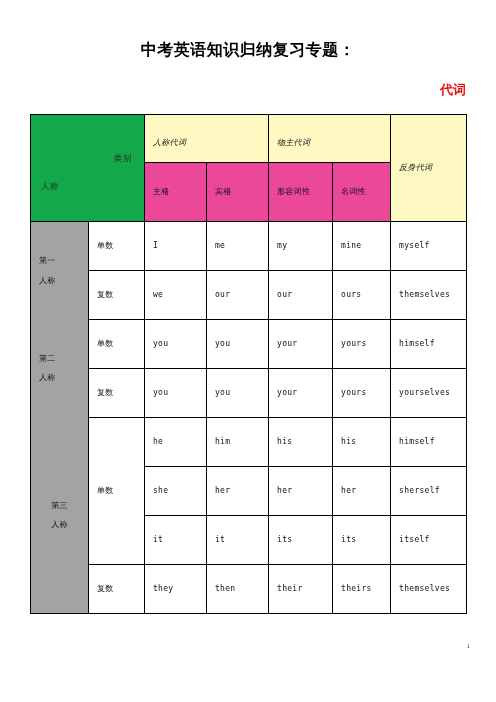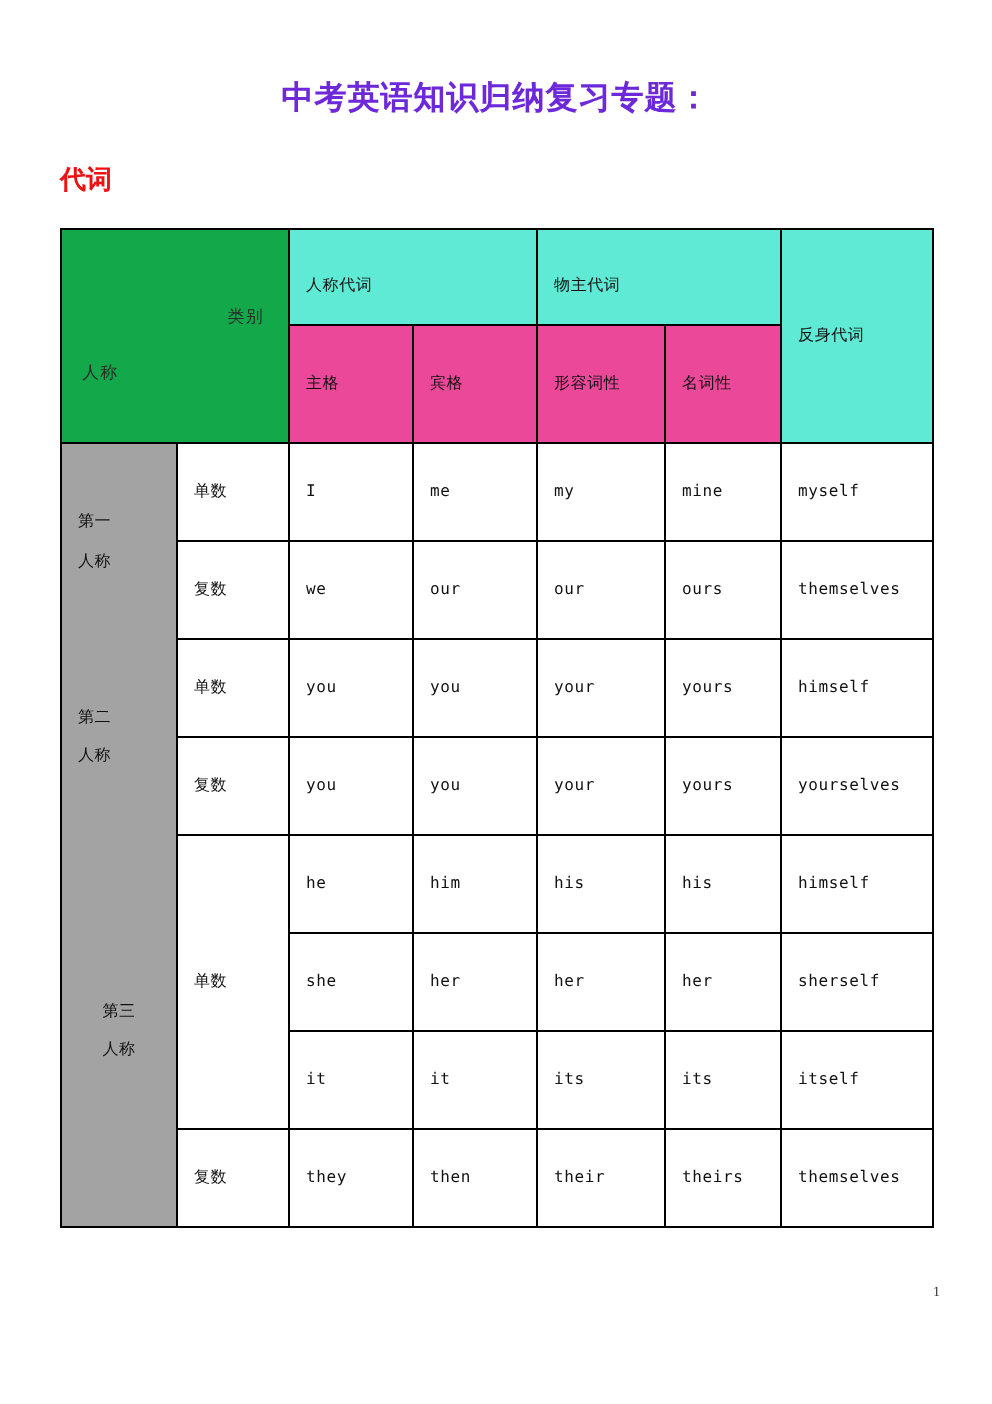--- a/index.html
+++ b/index.html
@@ -16,30 +16,30 @@
   }
   .page {
     width: 496px;
     height: 702px;
     position: relative;
     box-sizing: border-box;
     padding: 0 30px;
   }
   .title-main {
     text-align: center;
-    color: #6d28d9;
+    color: #000000;
     font-weight: bold;
     font-size: 16px;
     letter-spacing: 0.5px;
     margin: 0;
     padding-top: 40px;
     line-height: 1.2;
   }
   .title-sub {
-    text-align: left;
+    text-align: right;
     color: #ee1111;
     font-weight: bold;
     font-size: 13px;
     margin: 0;
     padding-top: 23px;
     line-height: 1.2;
   }
   .section-note {
     font-size: 8.5px;
     color: #222222;
@@ -87,28 +87,29 @@
   .hdr-green .per {
     position: absolute;
     left: 10px;
     top: 66px;
     color: #2b2b2b;
     font-size: 8.5px;
     font-family: "Liberation Serif", "DejaVu Serif", serif;
     letter-spacing: 0.6px;
   }
   .hdr-blue {
-    background: #5eead4;
+    background: #fef9c3;
     color: #1c2a33;
     height: 38px;
     font-family: "Liberation Serif", "DejaVu Serif", serif;
     font-size: 8.5px;
     letter-spacing: 0.6px;
     vertical-align: top;
     padding-top: 9px !important;
+    font-style: italic;
   }
   .hdr-blue.reflexive {
     vertical-align: middle;
     padding-top: 0 !important;
   }
   .hdr-sub {
     background: #ec4899;
     height: 58px;
     font-family: "Liberation Serif", "DejaVu Serif", serif;
     font-size: 8.5px;

